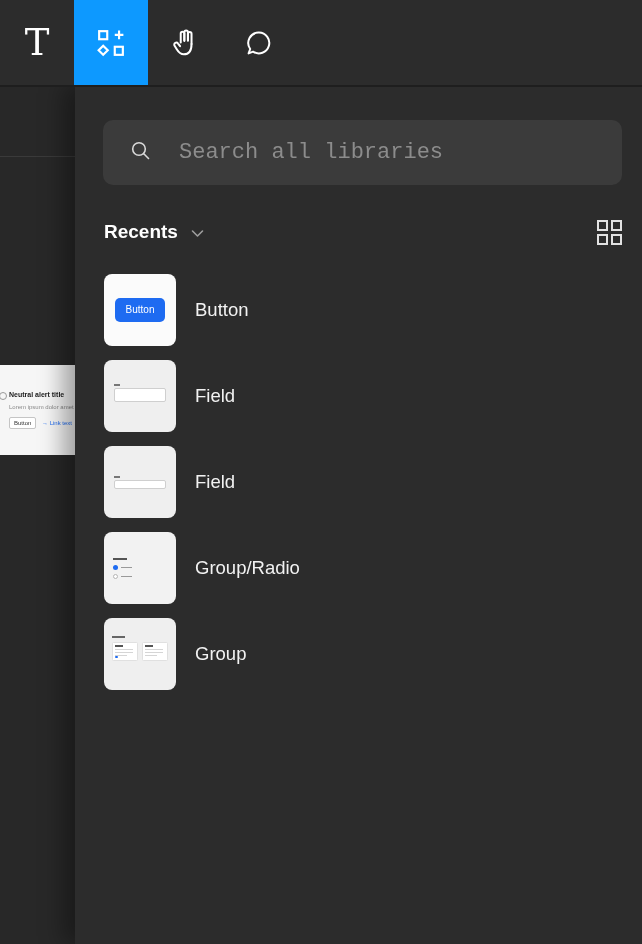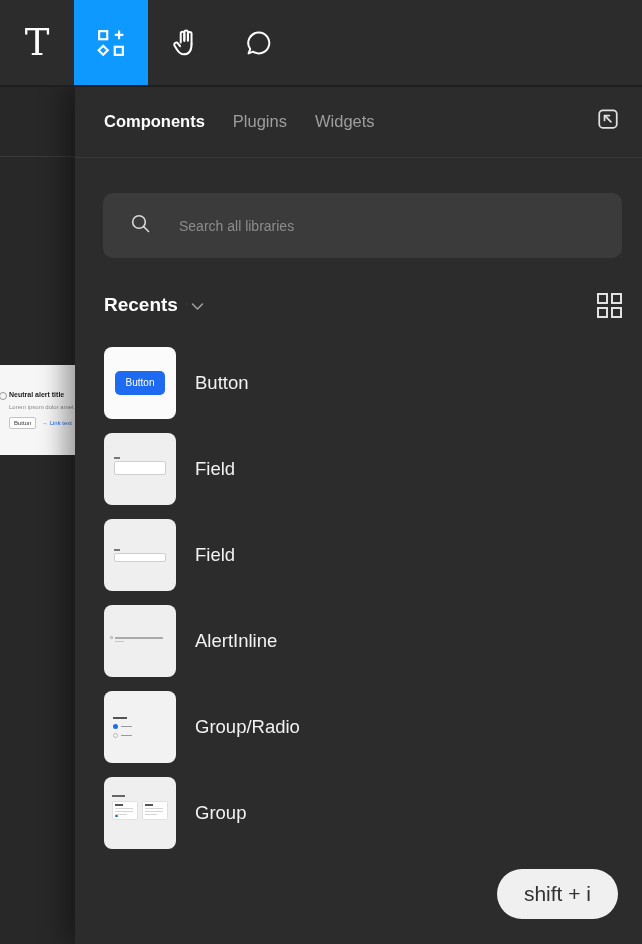--- a/index.html
+++ b/index.html
@@ -70,22 +70,22 @@
   .open-window-btn{cursor:pointer;display:flex;align-items:center;}
 
   
   .search-bar{
     margin:35px 20px 0 28px;height:65px;background:#3b3b3b;border-radius:10px;
     display:flex;align-items:center;padding:0 20px;cursor:text;
   }
   .search-bar svg{margin-left:6px;flex:none;}
   .search-input{
     background:transparent;border:none;outline:none;flex:1;
-    margin-left:24px;font-size:14px;color:#e8e8e8;
-    font-family:Liberation Sans, sans-serif;
+    margin-left:24px;font-size:22px;color:#e8e8e8;
+    font-family:Liberation Mono, monospace;
   }
   .search-input::placeholder{color:#8c8c8c;opacity:1;}
 
   
   .section-header{
     margin:31px 20px 0 29px;display:flex;align-items:center;height:32px;justify-content:flex-end;
   }
   .section-title{font-size:19px;font-weight:700;color:#ffffff;cursor:pointer;display:flex;align-items:center;}
   .section-title svg{margin-left:13px;margin-top:3px;}
   .section-spacer{flex:1;}
@@ -196,35 +196,20 @@
       <div class="cc-title">Neutral alert title</div>
       <div class="cc-body">Lorem ipsum dolor amet consec</div>
       <div class="cc-btn">Button</div>
       <div class="cc-link">→ Link text</div>
     </div>
   </div>
 </div>
 
 <div class="panel">
 
-  <div class="tabs-row">
-    <div class="tab active">Components</div>
-    <div class="tab">Plugins</div>
-    <div class="tab">Widgets</div>
-    <div class="tabs-spacer"></div>
-    <div class="open-window-btn">
-      <span>
-        <svg width="28" height="28" viewBox="0 0 24 24" fill="none" stroke="#e0e0e0" stroke-width="1.5" stroke-linecap="round" stroke-linejoin="round">
-          <rect x="4.5" y="4.5" width="15" height="15" rx="3"></rect>
-          <path d="M14.5 14.5L9.2 9.2"></path>
-          <path d="M9 13.2V9h4.2"></path>
-        </svg>
-      </span>
-    </div>
-  </div>
 
   <div class="search-bar">
     <span>
       <svg width="24" height="24" viewBox="0 0 24 24" fill="none" stroke="#d9d9d9" stroke-width="1.6" stroke-linecap="round">
         <circle cx="10" cy="10" r="6.3"></circle>
         <path d="M14.8 14.8L19.5 19.5"></path>
       </svg>
     </span>
     <input class="search-input" type="text" value="" placeholder="Search all libraries" style="">
   </div>
@@ -266,28 +251,20 @@
     </div>
 
     <div class="list-row">
       <div class="thumb">
         <div class="t-field-label" style="top:30px;"></div>
         <div class="t-field-input" style="top:34px;height:9px;"></div>
       </div>
       <div class="row-label">Field</div>
     </div>
 
-    <div class="list-row">
-      <div class="thumb">
-        <div class="t-alert-icon"></div>
-        <div class="t-alert-line1"></div>
-        <div class="t-alert-line2"></div>
-      </div>
-      <div class="row-label">AlertInline</div>
-    </div>
 
     <div class="list-row">
       <div class="thumb thumb-groupradio">
         <div class="t-gr-label"></div>
         <div class="t-gr-radio-on"></div>
           <div class="t-gr-line1"></div>
         <div class="t-gr-radio-off"></div>
           <div class="t-gr-line2"></div>
       </div>
       <div class="row-label">Group/Radio</div>
@@ -308,14 +285,13 @@
             <div class="t-gc-l1"></div>
           <div class="t-gc-l2"></div>
             <div class="t-gc-l3"></div>
         </div>
       </div>
       <div class="row-label">Group</div>
     </div>
 
   </div>
 
-  <div class="shortcut-badge">shift + i</div>
 </div>
 
 </body></html>

